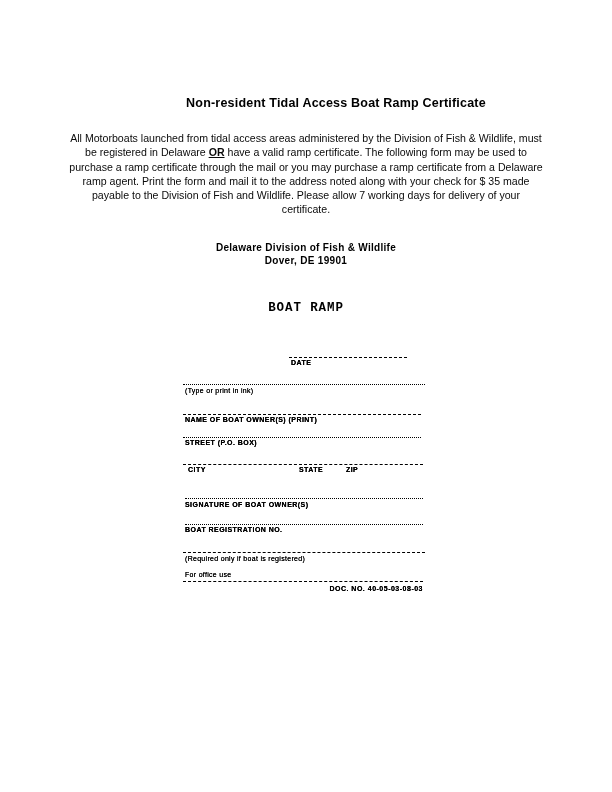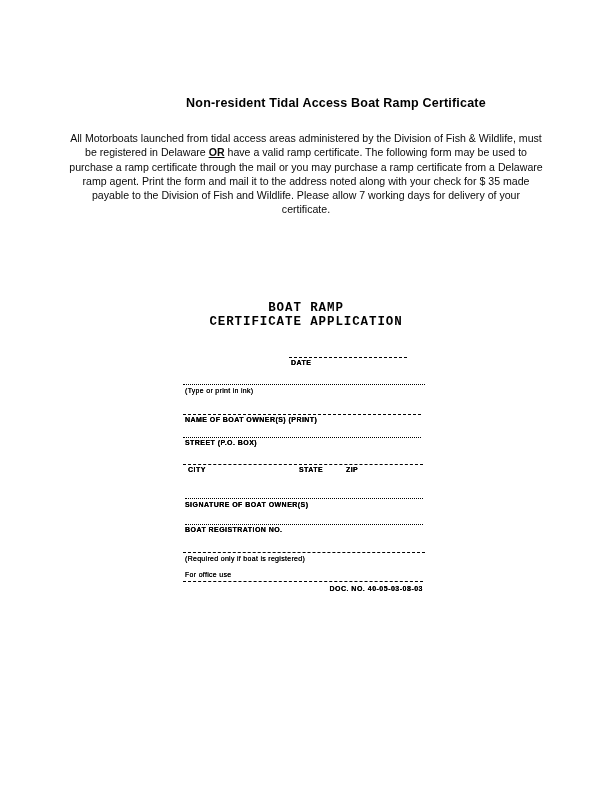--- a/index.html
+++ b/index.html
@@ -80,25 +80,26 @@
 
   <div class="doc-title">Non-resident Tidal Access Boat Ramp Certificate</div>
 
   <div class="intro">
     <span>All Motorboats launched from tidal access areas administered by the Division of Fish &amp; Wildlife, must be registered in Delaware </span><span class="or">OR</span><span> have a valid ramp certificate. The following form may be used to purchase a ramp certificate through the mail or you may purchase a ramp certificate from a Delaware ramp agent. Print the form and mail it to the address noted along with your check for $ 35 made payable to the Division of Fish and Wildlife. Please allow 7 working days for delivery of your certificate.</span>
   </div>
 
   <div class="scan">
 
     <div class="address-block">
+      <div>Delaware Division of Fish &amp; Wildlife</div>
+      <div>Dover, DE  19901</div>
     </div>
 
     <div class="app-heading">
       <div>BOAT RAMP</div>
-      <div>CERTIFICATE APPLICATION</div>
     </div>
 
     <div class="fline" style="top:350px;left:289px;width:118px;"></div>
     <div class="flabel" style="top:359px;left:291px;">DATE</div>
 
     <div class="fline dot" style="top:377px;left:183px;width:242px;"></div>
     <div class="flabel lower" style="top:387px;left:185px;">(Type or print in ink)</div>
 
     <div class="fline" style="top:407px;left:183px;width:238px;"></div>
     <div class="flabel" style="top:416px;left:185px;">NAME OF BOAT OWNER(S) (PRINT)</div>

